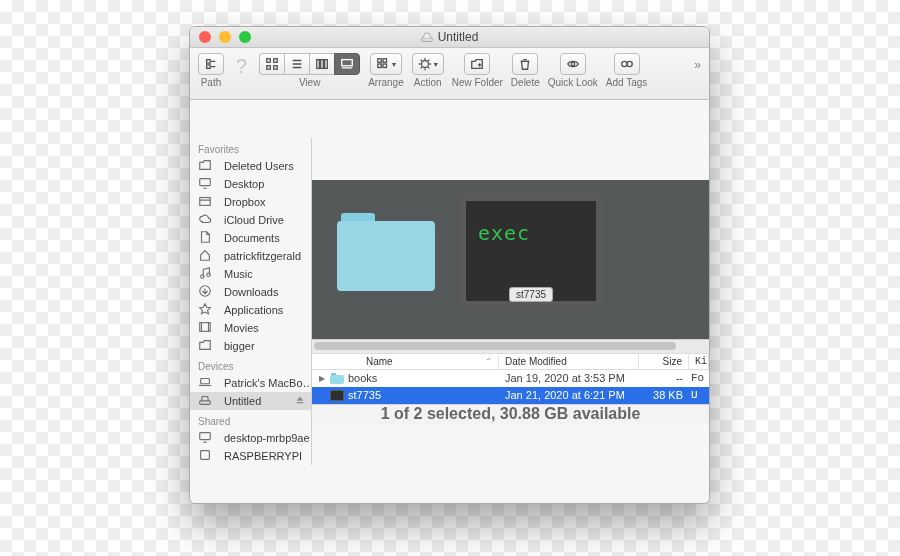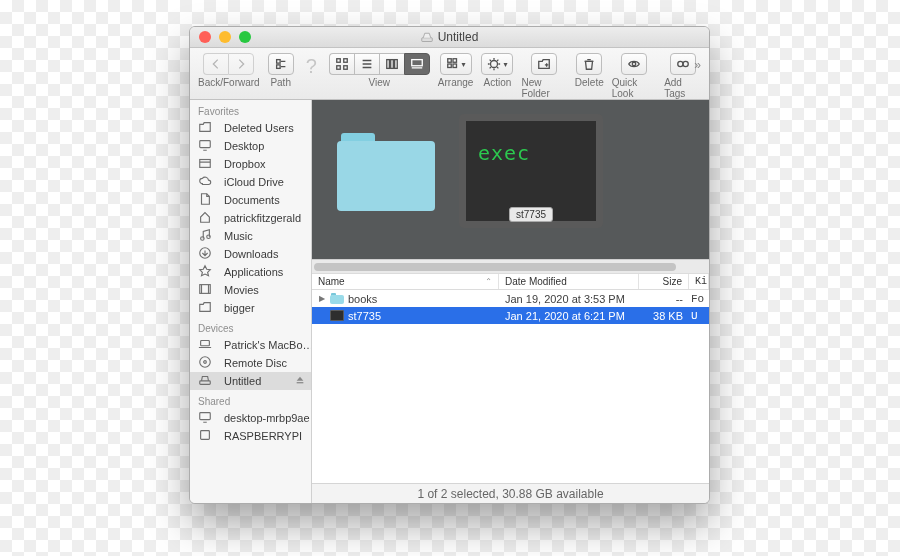--- a/index.html
+++ b/index.html
@@ -72,21 +72,21 @@
   .seg .btn { border-radius:0; border-right-width:0;}
   .seg .btn:first-child{border-top-left-radius:4px;border-bottom-left-radius:4px;}
   .seg .btn:last-child{border-top-right-radius:4px;border-bottom-right-radius:4px;border-right-width:1px;}
   .seg .btn.on { background:#6a6a6a; color:#fff; border-color:#5a5a5a;}
   .tblabel { font-size:10px; color:#6f6f6f; }
   .toolbar svg { width:14px;height:14px; fill:none; stroke:currentColor; stroke-width:1.5; }
   .caret { font-size:8px; margin-left:2px; color:inherit; }
   .helpq { color:#c6c6c6; font-size:20px; font-weight:400; padding:2px 4px;}
   .overflow { position:absolute; right:8px; top:10px; color:#888; font-size:12px;}
   
-  .body { flex:1; display:flex; min-height:0; }
+  .body { flex:1; display:flex; min-height:0;align-items:center; }
   
   .sidebar { width:122px; background:var(--sidebar); border-right:1px solid #d0d0d0; overflow:hidden; }
   .sbhead { font-size:10px; color:var(--heading); padding:6px 0 2px 8px; }
   .sbitem { display:flex; align-items:center; gap:12px; height:18px; padding:0 6px 0 8px; color:#3a3a3a; white-space:nowrap; overflow:hidden; text-overflow:ellipsis;}
   .sbitem.sel { background:var(--sel-gray); }
   .sbitem svg { width:14px;height:14px; stroke:#6f6f6f; fill:none; stroke-width:1.3; flex:0 0 14px;}
   .eject { margin-left:auto; }
   .eject svg { width:10px;height:10px; stroke:#888; fill:#888;}
   
   .main { flex:1; display:flex; flex-direction:column; min-width:0;}
@@ -115,36 +115,36 @@
     background:#eaeaea; border-top:1px solid #cfcfcf;
     display:flex; align-items:center; padding:0 2px;
   }
   .hscroll .thumb { height:8px; background:#c4c4c4; border-radius:4px; width:92%; }
   
   .listhead {
     height:17px; background:#fff; border-top:1px solid #dcdcdc; border-bottom:1px solid #dcdcdc;
     display:flex; font-size:10px; color:#333;
   }
   .listhead > div { display:flex; align-items:center; padding:0 6px; border-right:1px solid #e3e3e3;}
-  .col-name{flex:1;} .col-date{width:140px;} .col-size{width:50px; justify-content:flex-end;} .col-kind{width:20px; border-right:0;font-family:Liberation Mono, monospace;}
+  .col-name{flex:1;margin-left:48px;} .col-date{width:140px;} .col-size{width:50px; justify-content:flex-end;} .col-kind{width:20px; border-right:0;font-family:Liberation Mono, monospace;}
   .sortarr { margin-left:auto; font-size:8px; color:#888;}
   
   .rows { flex:1; background:#fff; overflow:hidden; }
   .row { height:17px; display:flex; align-items:center; font-size:11px; }
   .row .c-name{flex:1; display:flex; align-items:center; gap:4px; padding-left:6px; overflow:hidden;}
   .row .c-date{width:140px; padding:0 6px;margin-left:12px;} .row .c-size{width:50px; text-align:right; padding:0 6px;} .row .c-kind{width:20px; padding:0 2px; overflow:hidden;font-family:Liberation Mono, monospace;}
   .row.sel { background:var(--sel-blue); color:#fff; }
   .row .disclose { width:8px; font-size:8px; color:#777; text-align:center;}
   .row.sel .disclose{ color:#cfe0ff; }
   .miniFolder { width:14px; height:11px; position:relative; }
   .miniFolder::before{content:"";position:absolute;top:0;left:1px;width:5px;height:3px;background:#78c7da;border-radius:1px 1px 0 0;}
   .miniFolder::after{content:"";position:absolute;top:2px;left:0;right:0;bottom:0;background:#9adbe9;border-radius:2px;}
   .miniExec { width:14px;height:11px;background:#2e2e2e;border:1.5px solid #5a5a5a;border-radius:1px;}
   
-  .status { height:20px; border-top:1px solid #d5d5d5; background:#f3f3f3; display:flex; align-items:center; justify-content:center; color:#666; font-size:12px;}
+  .status { height:20px; border-top:1px solid #d5d5d5; background:#f3f3f3; display:flex; align-items:center; justify-content:center; color:#666; font-size:16px;font-weight:bold;}
 </style>
 </head>
 <body>
 
 <div class="window">
 
   <div class="titlebar">
     <div class="traffic">
       <span class="tclose"></span>
       <span class="tmin"></span>
@@ -153,35 +153,20 @@
     <div class="title">
       <svg viewBox="0 0 16 16">
           <rect x="1" y="9" width="14" height="5" rx="1" fill="#ddd" stroke="#999"></rect>
           <path d="M3 9 L5 3 H11 L13 9" fill="#eee" stroke="#999"></path>
         </svg>
       <span>Untitled</span>
     </div>
   </div>
 
   <div class="toolbar">
-    <div class="tgroup">
-      <div class="seg">
-        <div class="btn disabled">
-            <svg viewBox="0 0 16 16">
-              <path d="M10 3 L5 8 L10 13"></path>
-            </svg>
-          </div>
-        <div class="btn disabled">
-            <svg viewBox="0 0 16 16">
-              <path d="M6 3 L11 8 L6 13"></path>
-            </svg>
-          </div>
-      </div>
-      <div class="tblabel">Back/Forward</div>
-    </div>
 
     <div class="tgroup">
       <div class="btn">
           <svg viewBox="0 0 16 16">
             <rect x="3" y="3" width="4" height="4"></rect>
             <rect x="3" y="9" width="4" height="4"></rect>
             <line x1="8" y1="5" x2="13" y2="5"></line>
             <line x1="8" y1="11" x2="13" y2="11"></line>
           </svg>
         </div>
@@ -381,27 +366,20 @@
           </div>
         </div>
       <div class="sbhead">Devices</div>
       <div id="sb-dev">
           <div class="sbitem">
             <span><svg viewBox="0 0 16 16">
                 <rect x="3" y="4" width="10" height="6" rx="1"></rect>
                 <line x1="1" y1="12" x2="15" y2="12"></line>
               </svg></span>
             <span>Patrick's MacBo…</span>
-          </div>
-          <div class="sbitem">
-            <span><svg viewBox="0 0 16 16">
-                <circle cx="8" cy="8" r="6"></circle>
-                <circle cx="8" cy="8" r="1.5"></circle>
-              </svg></span>
-            <span>Remote Disc</span>
           </div>
           <div class="sbitem sel">
             <span><svg viewBox="0 0 16 16">
                 <rect x="2" y="9" width="12" height="4" rx="1"></rect>
                 <path d="M4 9 L5 4 H11 L12 9"></path>
               </svg></span>
             <span>Untitled</span>
             <span class="eject"><svg viewBox="0 0 12 12">
                 <path d="M6 2 L10 7 H2 Z" fill="#888" stroke="none"></path>
                 <rect x="2" y="8.5" width="8" height="1.5" fill="#888" stroke="none"></rect>

